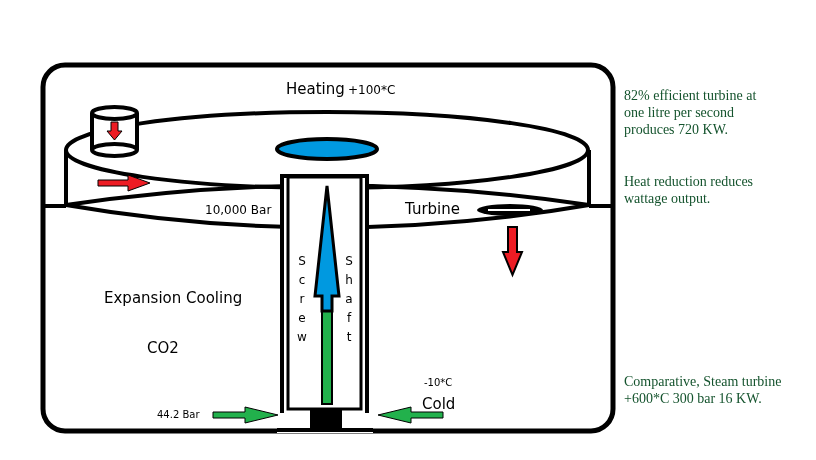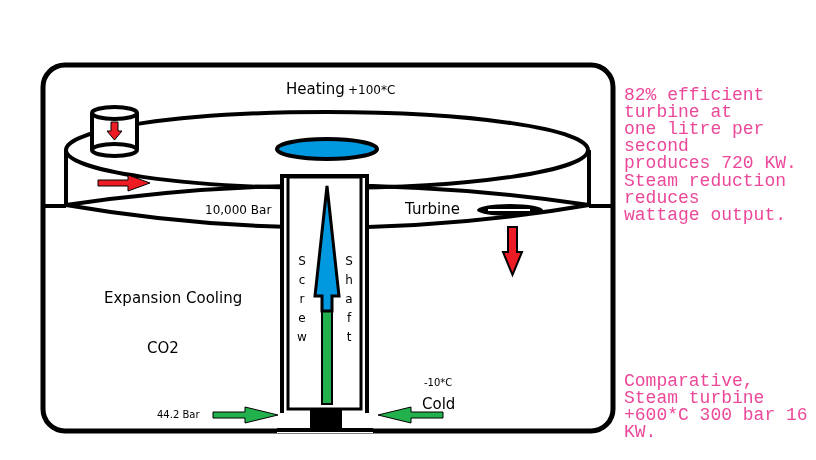--- a/index.html
+++ b/index.html
@@ -1,19 +1,19 @@
 <!DOCTYPE html>
 <html><head>
   <meta charset="utf-8">
   <style>
     html, body { margin: 0; padding: 0; background: #ffffff; }
     body { width: 816px; height: 460px; position: relative; overflow: hidden; font-family: "DejaVu Sans", sans-serif; }
     svg { position: absolute; left: 0; top: 0; }
     .lbl { font-family: "DejaVu Sans", sans-serif; fill: #000; }
-    .note { position: absolute; font-family: Liberation Mono, monospace; font-size: 18px; line-height: 17px; color: #ec4899; white-space: pre-line; }
+    .note { position: absolute; font-family: Liberation Serif, serif; font-size: 14px; line-height: 17px; color: #14532d; white-space: pre-line; }
   </style>
 </head>
 <body>
 
 <svg width="816" height="460" viewBox="0 0 816 460">
 
   <rect x="43" y="65" width="570" height="366" rx="22" ry="22" fill="none" stroke="#000" stroke-width="5"></rect>
 
   <path d="M66,150 L66,205" stroke="#000" stroke-width="4" fill="none"></path>
   <path d="M589,150 L589,205" stroke="#000" stroke-width="4" fill="none"></path>
@@ -81,16 +81,16 @@
     <text class="lbl" x="349" y="284" font-size="12" text-anchor="middle">h</text>
     <text class="lbl" x="349" y="303" font-size="12" text-anchor="middle">a</text>
     <text class="lbl" x="349" y="322" font-size="12" text-anchor="middle">f</text>
     <text class="lbl" x="349" y="341" font-size="12" text-anchor="middle">t</text>
   </g>
 </svg>
 
 <div class="note" style="left:624px; top:87px;">82% efficient turbine at
 one litre per second
 produces 720 KW.</div>
-<div class="note" style="left:624px; top:173px;">Steam reduction reduces
+<div class="note" style="left:624px; top:173px;">Heat reduction reduces
 wattage output.</div>
 <div class="note" style="left:624px; top:373px;">Comparative, Steam turbine
 +600*C 300 bar 16 KW.</div>
 
 </body></html>

